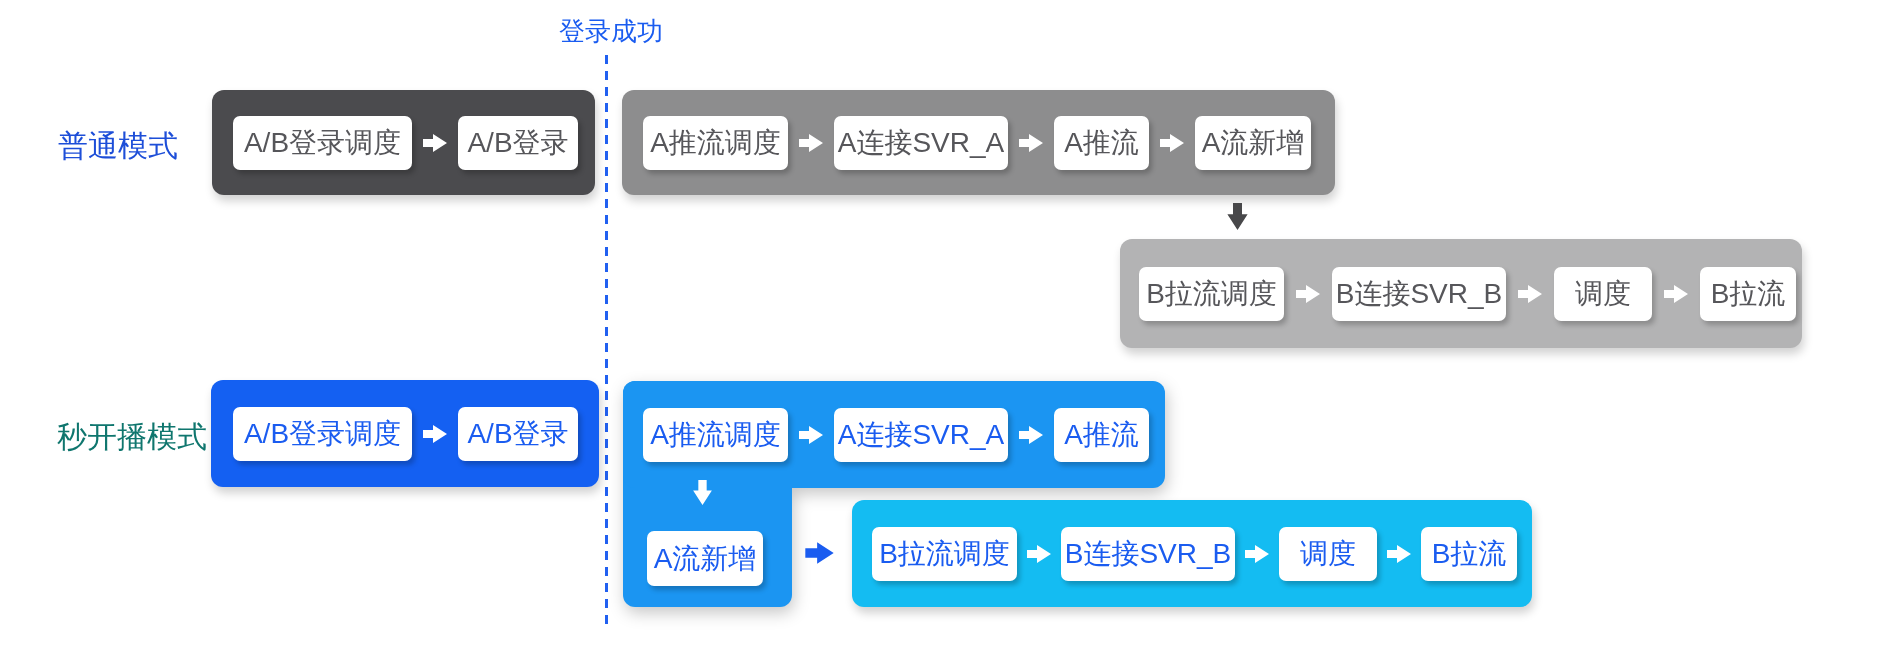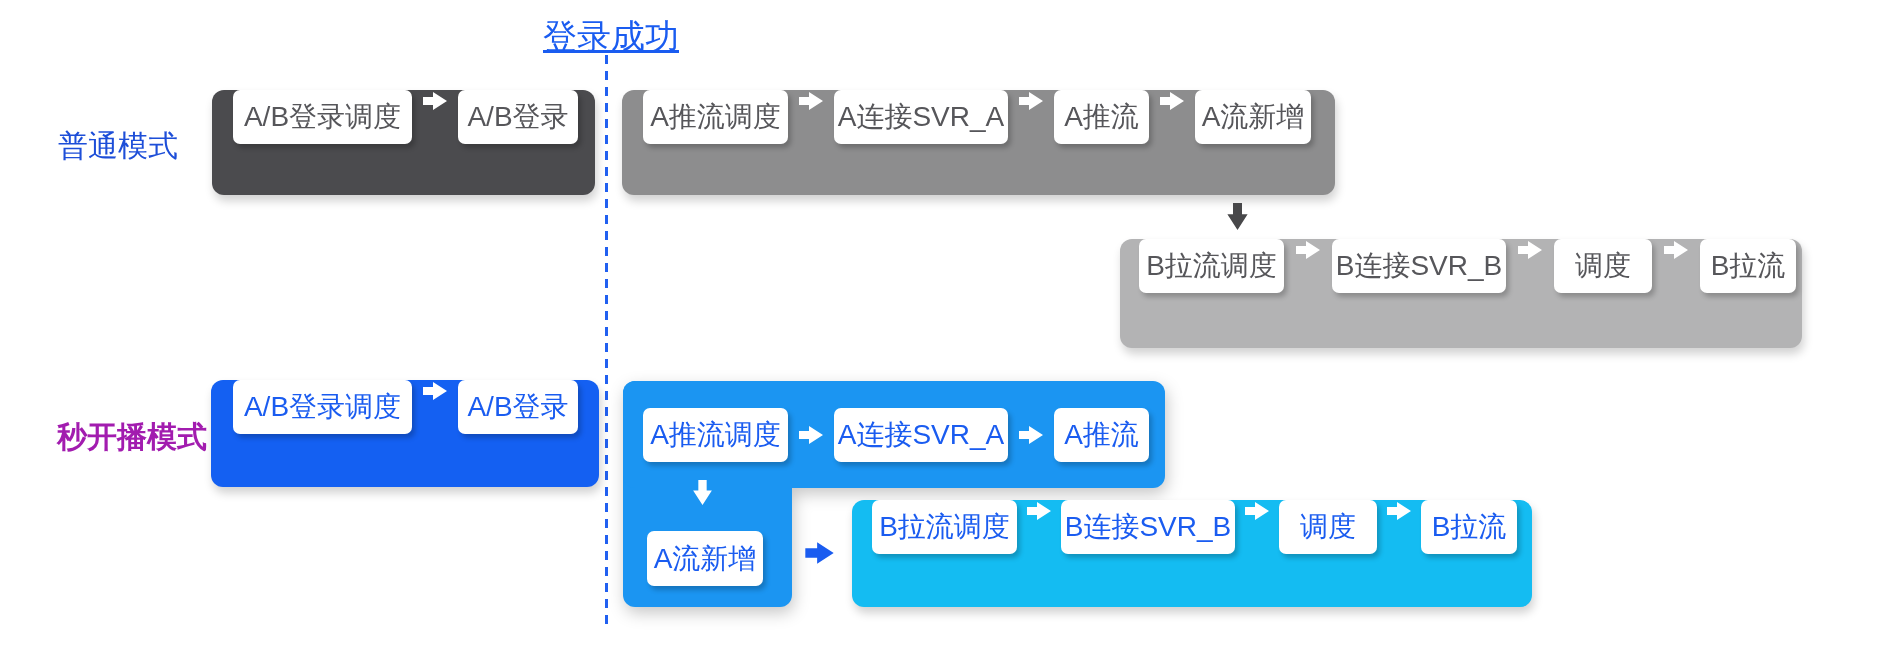--- a/index.html
+++ b/index.html
@@ -6,27 +6,27 @@
   .canvas{
     position:relative;width:1878px;height:662px;background:#ffffff;overflow:hidden;
     font-family:"Liberation Sans","DejaVu Sans",sans-serif;
   }
   .divider-line{
     position:absolute;left:605px;top:55px;width:3px;height:570px;
     background:repeating-linear-gradient(to bottom,#2160f0 0 9px,transparent 9px 16px);
   }
   .divider-label{
     position:absolute;left:611px;top:14px;transform:translateX(-50%);
-    font-size:34px;font-weight:500;color:#1a5cf0;white-space:nowrap;text-decoration:underline;
+    font-size:26px;font-weight:500;color:#1a5cf0;white-space:nowrap;
   }
   .mode-label{position:absolute;font-size:30px;font-weight:500;white-space:nowrap;}
   .mode-label.gray{color:#1d4ed8;}
-  .mode-label.blue{color:#a21caf;font-weight:bold;}
+  .mode-label.blue{color:#0f766e;}
   .group{
-    position:absolute;display:flex;box-sizing:border-box;
+    position:absolute;display:flex;align-items:center;box-sizing:border-box;
     border-radius:12px;box-shadow:2px 6px 10px rgba(0,0,0,0.18);
   }
   .box{
     height:54px;flex:none;box-sizing:border-box;background:#ffffff;border-radius:7px;
     display:flex;align-items:center;justify-content:center;
     font-size:28px;font-weight:500;white-space:nowrap;
     box-shadow:3px 4px 5px rgba(0,0,0,0.22);
   }
   .gray-text .box{color:#56565a;}
   .blue-text .box{color:#1a5cf0;}

